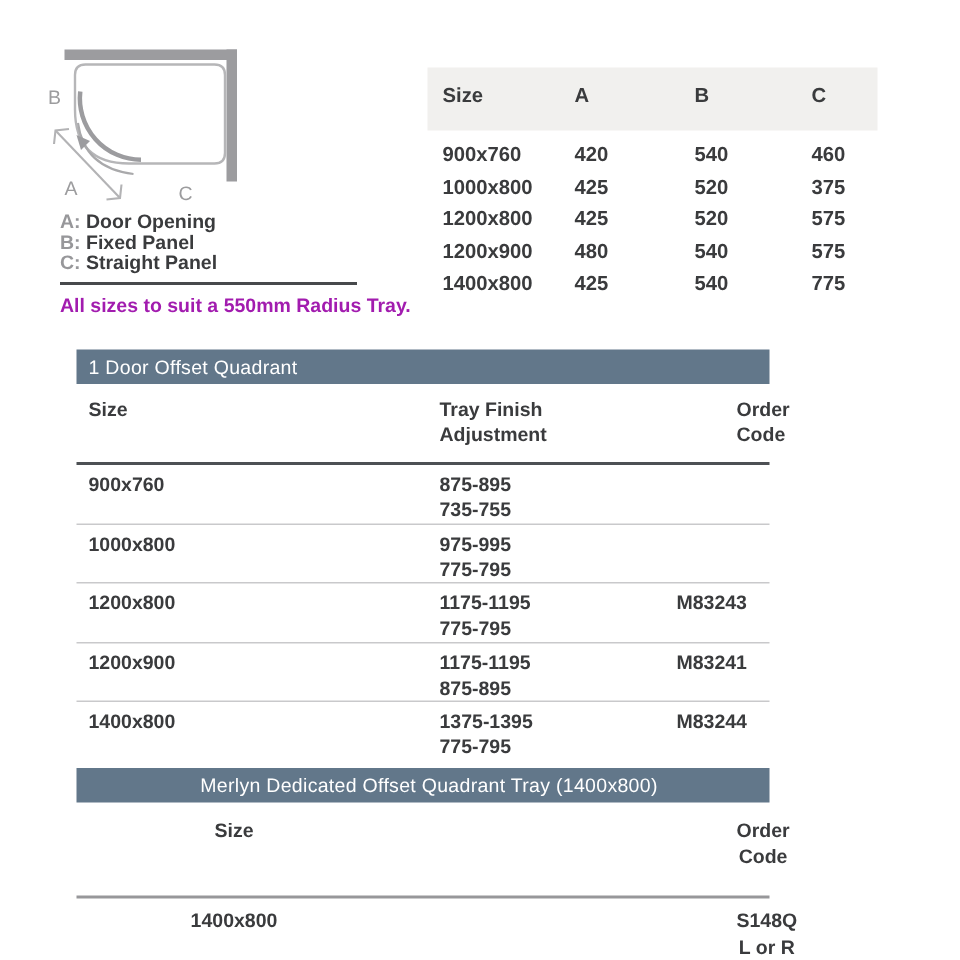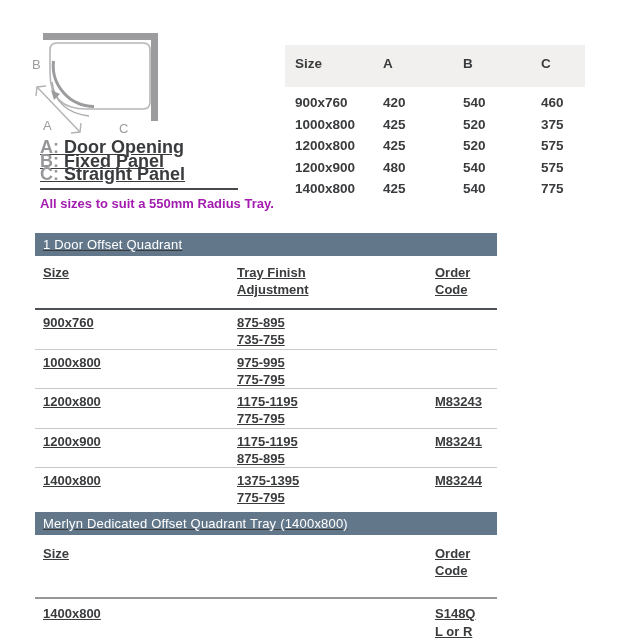--- a/index.html
+++ b/index.html
@@ -4,59 +4,59 @@
 <style>
   html,body { margin:0; padding:0; background:#ffffff; }
   .page {
     position:relative; width:640px; height:640px; background:#ffffff;
     font-family:"Liberation Sans", sans-serif; color:#3a3b3d; overflow:hidden;
   }
 
   
   .diagram-svg { position:absolute; left:25px; top:22px; }
 
-  .legend { position:absolute; left:40px; top:141px; font-size:18px; line-height:13.5px; font-weight:700;text-decoration:underline; }
+  .legend { position:absolute; left:40px; top:141px; font-size:13px; line-height:13.5px; font-weight:700; }
   .legend .key { color:#97979a; }
   .legend .val { color:#3a3b3d; }
   .legend-divider { position:absolute; left:40px; top:188px; width:198px; height:2px; background:#47494c; }
   .radius-note { position:absolute; left:40px; top:196px; font-size:13px; font-weight:700; color:#a21caf; }
 
   
   .dims { position:absolute; left:285px; top:45px; width:300px; font-size:13.5px; font-weight:700; }
   .dims-header {
     background:#f1f0ee; height:42px; box-sizing:border-box;
     display:grid; grid-template-columns:88px 80px 78px 1fr;
     padding:11px 0 0 10px;
   }
   .dims-body { margin-top:7px; padding-left:10px; }
   .dims-row { display:grid; grid-template-columns:88px 80px 78px 1fr; height:21.5px; line-height:18px; }
 
   
-  .section { position:absolute; left:35px; width:462px;text-decoration:underline; }
+  .section { position:absolute; left:51px; width:462px; }
   .section-1 { top:233px; }
-  .section-2 { top:512px; }
+  .section-2 { top:512px;text-align:center; }
   .bar {
     background:#62778a; color:#ffffff; height:23px; line-height:23px;
     padding-left:8px; box-sizing:border-box; font-size:13px; font-weight:400;
     letter-spacing:0.2px;
   }
   .thead {
     display:grid; grid-template-columns:194px 198px 1fr;
     padding:8px 0 10px 8px; border-bottom:2px solid #4d5054;
     font-size:13px; font-weight:700; line-height:17px;
   }
   .section-2 .thead { padding:10px 0 18px 8px; border-bottom:2px solid #97979a; }
   .trow {
     display:grid; grid-template-columns:194px 198px 1fr;
     padding:4px 0 0.5px 8px; border-bottom:1px solid #c9c9cb;
     font-size:13px; font-weight:700; line-height:17px;
   }
   .trow:last-child { border-bottom:none; }
   .section-2 .trow { padding-top:6px; line-height:17.5px; }
-  .cell-line { display:block; }
+  .cell-line { display:block;margin-left:40px; }
 </style>
 </head>
 <body>
 
 <div class="page">
 
   <svg class="diagram-svg" width="150" height="125" viewBox="0 0 150 125">
 
     <rect x="18" y="11" width="115" height="7" fill="#9c9c9f"></rect>
     <rect x="126" y="11" width="7" height="88" fill="#9c9c9f"></rect>

